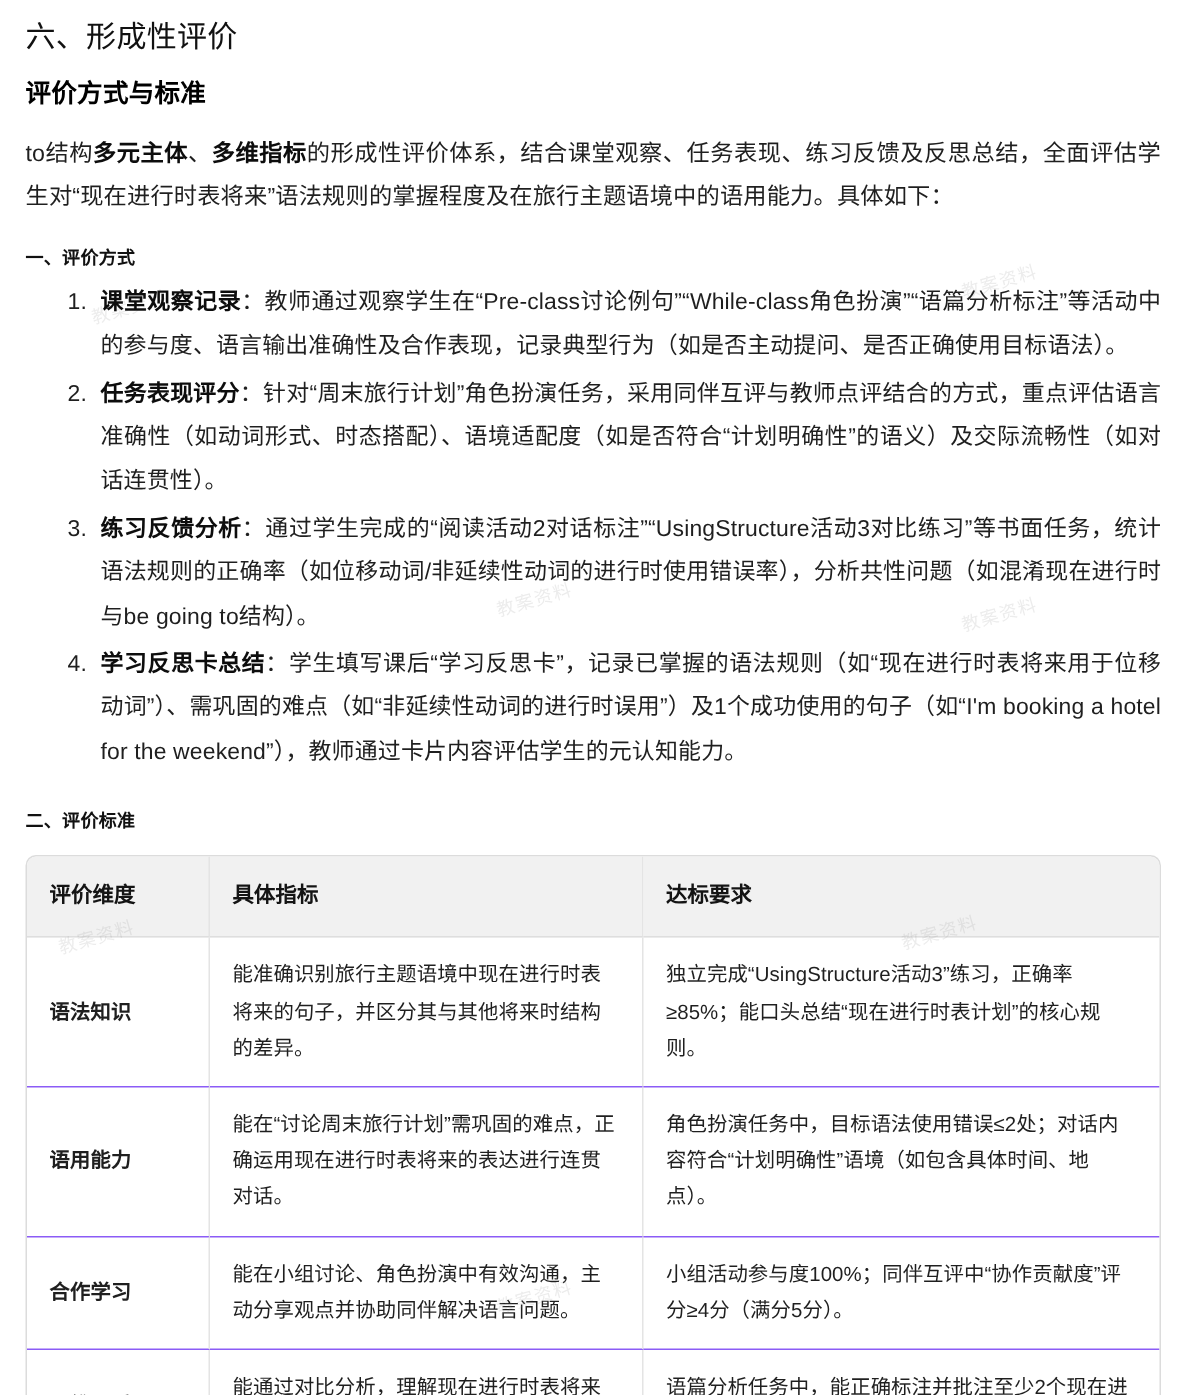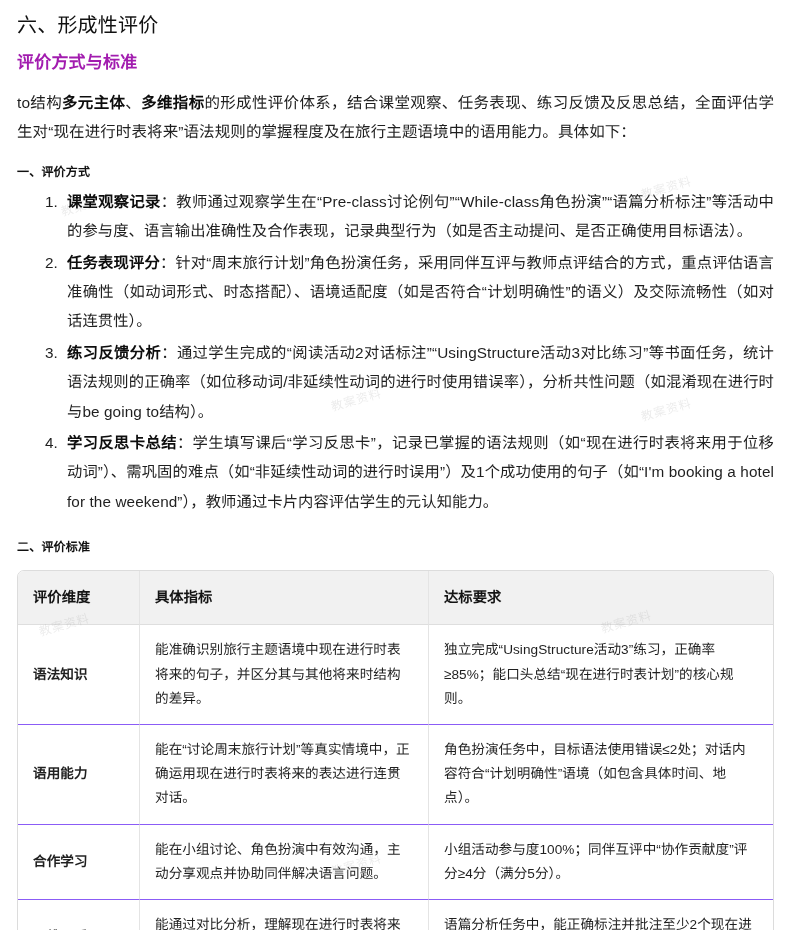--- a/index.html
+++ b/index.html
@@ -32,21 +32,21 @@
     letter-spacing: 0.2px;
     margin: 4px 0 10px 0;
     color: #111111;
   }
   .h-sub {
     font-size: 17px;
     font-weight: bold;
     line-height: 1.5;
     letter-spacing: 0.2px;
     margin: 0 0 12px 0;
-    color: #a21caf;
+    color: #000000;
   }
   .h-num {
     font-size: 12px;
     font-weight: bold;
     line-height: 1.5;
     letter-spacing: 0.2px;
     margin: 16px 0 6px 0;
     color: #111111;
   }
   .h-num-2 {
@@ -201,21 +201,21 @@
         </tr>
       </thead>
       <tbody>
         <tr>
           <td class="dim">语法知识</td>
           <td>能准确识别旅行主题语境中现在进行时表将来的句子，并区分其与其他将来时结构的差异。</td>
           <td>独立完成“UsingStructure活动3”练习，正确率≥85%；能口头总结“现在进行时表计划”的核心规则。</td>
         </tr>
         <tr>
           <td class="dim">语用能力</td>
-          <td>能在“讨论周末旅行计划”等真实情境中，正确运用现在进行时表将来的表达进行连贯对话。</td>
+          <td>能在“讨论周末旅行计划”需巩固的难点，正确运用现在进行时表将来的表达进行连贯对话。</td>
           <td>角色扮演任务中，目标语法使用错误≤2处；对话内容符合“计划明确性”语境（如包含具体时间、地点）。</td>
         </tr>
         <tr>
           <td class="dim">合作学习</td>
           <td>能在小组讨论、角色扮演中有效沟通，主动分享观点并协助同伴解决语言问题。</td>
           <td>小组活动参与度100%；同伴互评中“协作贡献度”评分≥4分（满分5分）。</td>
         </tr>
         <tr>
           <td class="dim">思维品质</td>
           <td>能通过对比分析，理解现在进行时表将来在语篇中的功能（如增强计划确定性）。</td>

